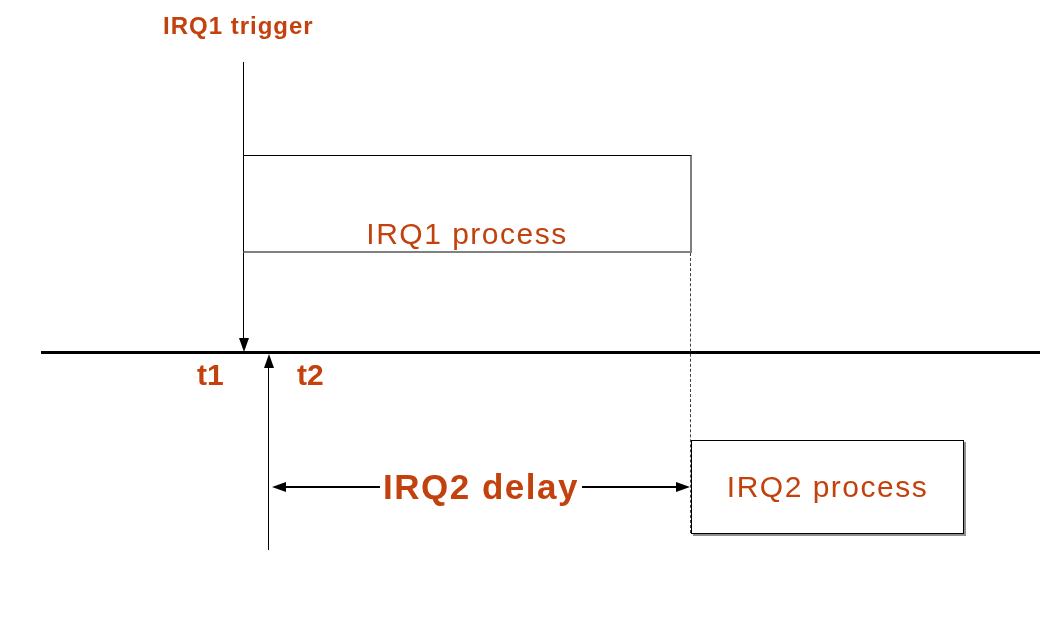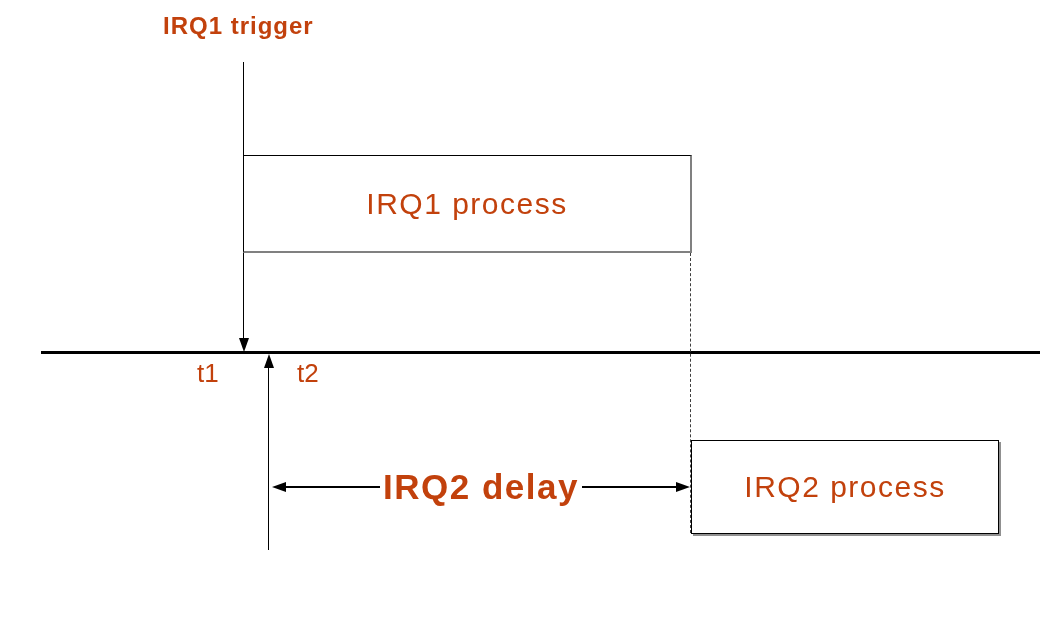--- a/index.html
+++ b/index.html
@@ -20,22 +20,22 @@
   .abs { position: absolute; }
 
   
   .small-label {
     font-size: 24px;
     font-weight: 600;
     letter-spacing: 1px;
     white-space: nowrap;
   }
   .tick-label {
-    font-size: 26px;
-    font-weight: 400;
+    font-size: 30px;
+    font-weight: 700;
     white-space: nowrap;
   }
 
   
   .vline {
     width: 0;
     border-left: 1.5px solid #000;
   }
   .vline-dashed {
     width: 0;
@@ -90,20 +90,21 @@
     font-weight: 400;
     letter-spacing: 1.5px;
     background: #ffffff;
     white-space: nowrap;
   }
   .box-irq1 {
     border-top: 1px solid #000;
     border-left: 1px solid #000;
     border-right: 2px solid #808080;
     border-bottom: 2px solid #808080;
+    align-items: flex-end;
   }
   .box-irq2 {
     border: 1px solid #000;
     box-shadow: 2px 2px 0 #909090;
   }
 
   
   .delay-arrow {
     display: flex;
     align-items: center;
@@ -150,18 +151,18 @@
   <div class="abs vline-dashed" style="left:649px; top:253px; height:280px;"></div>
 
   <div class="abs delay-arrow" style="left:231px; top:473px; width:418px;">
     <div class="arrow-left-small"></div>
     <div class="delay-line"></div>
     <span class="delay-label">IRQ2 delay</span>
     <div class="delay-line"></div>
     <div class="arrow-right-small"></div>
   </div>
 
-  <div class="abs process-box box-irq2" style="left:650px; top:440px; width:308px; height:94px;">
+  <div class="abs process-box box-irq2" style="left:650px; top:440px; width:273px; height:94px;">
     <span>IRQ2 process</span>
   </div>
 
 
 </div>
 
 </body></html>

